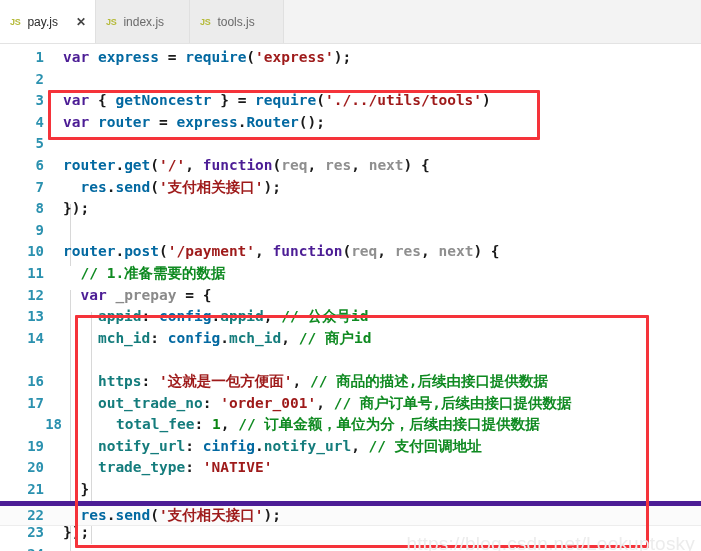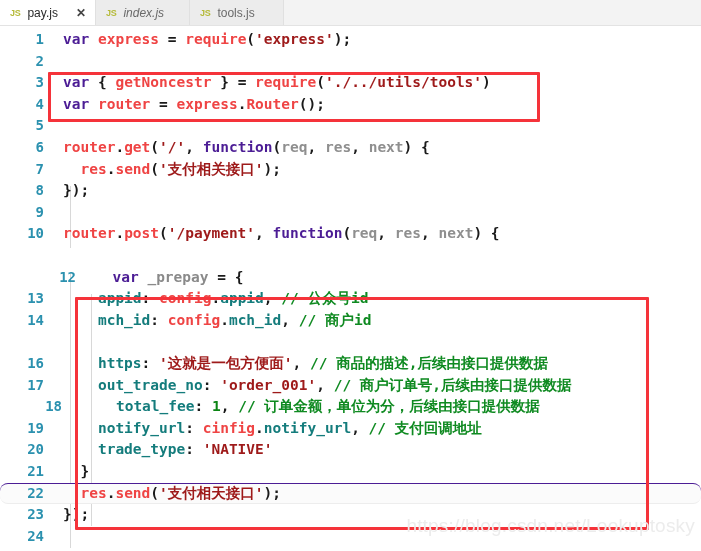--- a/index.html
+++ b/index.html
@@ -11,21 +11,21 @@
   body {
     width: 701px;
     height: 551px;
     overflow: hidden;
     font-family: "DejaVu Sans Mono", "Liberation Mono", monospace;
     position: relative;
   }
 
   
   #tabbar {
-    height: 26px;
+    height: 44px;
     background: #7f1d1d;
     border-bottom: 1px solid #e3e3e3;
     display: flex;
     align-items: stretch;
     box-sizing: border-box;
     position: relative;
     z-index: 5;
   }
   .tab {
     display: flex;
@@ -51,21 +51,20 @@
     font-size: 9px;
     font-weight: bold;
     color: #b5ba39;
     margin-right: 7px;
     letter-spacing: -0.3px;
   }
   .tab .tablabel {
     flex: 1 1 auto;
   }
   .tab.preview .tablabel {
-    font-style: italic;
   }
   .tab .closebtn {
     font-family: "Liberation Sans", sans-serif;
     font-size: 12px;
     font-weight: bold;
     color: #444;
     margin-left: 18px;
     line-height: 1;
   }
   #tabbar-filler {
@@ -87,25 +86,24 @@
   .row {
     position: relative;
     height: 21.6px;
     line-height: 21.6px;
     white-space: pre;
     font-size: 14.5px;
     font-weight: bold;
   }
   .row.current {
     background: #fbfbfb;
-    border-top: 1px solid #4c1d95;
+    border-top: 5px solid #4c1d95;
     border-bottom: 1px solid #ededed;
     height: 19.6px;
     line-height: 19.6px;
-    border-radius: 8px;
   }
   .lineno {
     position: absolute;
     left: 0;
     width: 44px;
     text-align: right;
     color: #2b91af;
     font-size: 14px;
     font-weight: bold;
     font-family: "DejaVu Sans Mono", "Liberation Mono", monospace;
@@ -120,21 +118,21 @@
   
   .guide {
     position: absolute;
     width: 1px;
     background: #d8d8d8;
     z-index: 0;
   }
 
   
   .kw   { color: #4c1d95; }        
-  .fn   { color: #ef4444; }        
+  .fn   { color: #0369a1; }        
   .plain{ color: #1a1a1a; }
   .str  { color: #9e1a1a; }        
   .num  { color: #0b8413; }        
   .com  { color: #0f8a21; }        
   .prop { color: #147c7c; }        
   .param{ color: #8f8f8f; }        
   .var2 { color: #8a8a8a; }        
   .punc { color: #1a1a1a; }
 
   
@@ -188,21 +186,22 @@
       <div class="row" style="position: absolute; left: 0px; right: 0px; top: 3px;"><span class="lineno">1</span><span class="codetext"><span class="kw">var</span><span class="plain"> </span><span class="fn">express</span><span class="plain"> = </span><span class="fn">require</span><span class="punc">(</span><span class="str">'express'</span><span class="punc">);</span></span></div>
       <div class="row" style="position: absolute; left: 0px; right: 0px; top: 24.6px;"><span class="lineno">2</span></div>
       <div class="row" style="position: absolute; left: 0px; right: 0px; top: 46.2px;"><span class="lineno">3</span><span class="codetext"><span class="kw">var</span><span class="punc"> { </span><span class="fn">getNoncestr</span><span class="punc"> } = </span><span class="fn">require</span><span class="punc">(</span><span class="str">'./../utils/tools'</span><span class="punc">)</span></span></div>
       <div class="row" style="position: absolute; left: 0px; right: 0px; top: 67.8px;"><span class="lineno">4</span><span class="codetext"><span class="kw">var</span><span class="plain"> </span><span class="fn">router</span><span class="plain"> = </span><span class="fn">express</span><span class="punc">.</span><span class="fn">Router</span><span class="punc">();</span></span></div>
       <div class="row" style="position: absolute; left: 0px; right: 0px; top: 89.4px;"><span class="lineno">5</span><span class="codetext"></span></div>
       <div class="row" style="position: absolute; left: 0px; right: 0px; top: 111px;"><span class="lineno">6</span><span class="codetext"><span class="fn">router</span><span class="punc">.</span><span class="fn">get</span><span class="punc">(</span><span class="str">'/'</span><span class="punc">, </span><span class="kw">function</span><span class="punc">(</span><span class="param">req</span><span class="punc">, </span><span class="param">res</span><span class="punc">, </span><span class="param">next</span><span class="punc">) {</span></span></div>
       <div class="row" style="position: absolute; left: 0px; right: 0px; top: 132.6px;"><span class="lineno">7</span><span class="codetext"><span class="plain">  </span><span class="fn">res</span><span class="punc">.</span><span class="fn">send</span><span class="punc">(</span><span class="str">'支付相关接口'</span><span class="punc">);</span></span></div>
       <div class="row" style="position: absolute; left: 0px; right: 0px; top: 154.2px;"><span class="lineno">8</span><span class="codetext"><span class="punc">});</span></span></div>
       <div class="row" style="position: absolute; left: 0px; right: 0px; top: 175.8px;"><span class="lineno">9</span><span class="codetext"></span></div>
       <div class="row" style="position: absolute; left: 0px; right: 0px; top: 197.4px;"><span class="lineno">10</span><span class="codetext"><span class="fn">router</span><span class="punc">.</span><span class="fn">post</span><span class="punc">(</span><span class="str">'/payment'</span><span class="punc">, </span><span class="kw">function</span><span class="punc">(</span><span class="param">req</span><span class="punc">, </span><span class="param">res</span><span class="punc">, </span><span class="param">next</span><span class="punc">) {</span></span></div>
-      <div class="row" style="position: absolute; left: 0px; right: 0px; top: 240.6px; margin-left: 32px;"><span class="lineno">12</span><span class="codetext"><span class="plain">  </span><span class="kw">var</span><span class="plain"> </span><span class="var2">_prepay</span><span class="punc"> = {</span></span></div>
+      <div class="row" style="position: absolute; left: 0px; right: 0px; top: 219px;"><span class="lineno">11</span><span class="codetext"><span class="plain">  </span><span class="com">// 1.准备需要的数据</span></span></div>
+      <div class="row" style="position: absolute; left: 0px; right: 0px; top: 240.6px;"><span class="lineno">12</span><span class="codetext"><span class="plain">  </span><span class="kw">var</span><span class="plain"> </span><span class="var2">_prepay</span><span class="punc"> = {</span></span></div>
       <div class="row" style="position: absolute; left: 0px; right: 0px; top: 262.2px;"><span class="lineno">13</span><span class="codetext"><span class="plain">    </span><span class="prop">appid</span><span class="punc">: </span><span class="fn">config</span><span class="punc">.</span><span class="prop">appid</span><span class="punc">, </span><span class="com">// 公众号id</span></span></div>
       <div class="row" style="position: absolute; left: 0px; right: 0px; top: 283.8px;"><span class="lineno">14</span><span class="codetext"><span class="plain">    </span><span class="prop">mch_id</span><span class="punc">: </span><span class="fn">config</span><span class="punc">.</span><span class="prop">mch_id</span><span class="punc">, </span><span class="com">// 商户id</span></span></div>
       <div class="row" style="position: absolute; left: 0px; right: 0px; top: 327px;"><span class="lineno">16</span><span class="codetext"><span class="plain">    </span><span class="prop">https</span><span class="punc">: </span><span class="str">'这就是一包方便面'</span><span class="punc">, </span><span class="com">// 商品的描述,后续由接口提供数据</span></span></div>
       <div class="row" style="position: absolute; left: 0px; right: 0px; top: 348.6px; padding-left: 25px;"><span class="lineno">17</span><span class="codetext"><span class="plain">    </span><span class="prop">out_trade_no</span><span class="punc">: </span><span class="str">'order_001'</span><span class="punc">, </span><span class="com">// 商户订单号,后续由接口提供数据</span></span></div>
       <div class="row" style="position: absolute; left: 0px; right: 16px; top: 370.2px; margin-left: 18px;"><span class="lineno">18</span><span class="codetext"><span class="plain">    </span><span class="prop">total_fee</span><span class="punc">: </span><span class="num">1</span><span class="punc">, </span><span class="com">// 订单金额，单位为分，后续由接口提供数据</span></span></div>
       <div class="row" style="position: absolute; left: 0px; right: 0px; top: 391.8px;"><span class="lineno">19</span><span class="codetext"><span class="plain">    </span><span class="prop">notify_url</span><span class="punc">: </span><span class="fn">cinfig</span><span class="punc">.</span><span class="prop">notify_url</span><span class="punc">, </span><span class="com">// 支付回调地址</span></span></div>
       <div class="row" style="position: absolute; left: 0px; right: 0px; top: 413.4px;"><span class="lineno">20</span><span class="codetext"><span class="plain">    </span><span class="prop">trade_type</span><span class="punc">: </span><span class="str">'NATIVE'</span></span></div>
       <div class="row" style="position: absolute; left: 0px; right: 0px; top: 435px;"><span class="lineno">21</span><span class="codetext"><span class="punc">  }</span></span></div>
       <div class="row current" style="position: absolute; left: 0px; right: 0px; top: 456.6px;"><span class="lineno">22</span><span class="codetext"><span class="plain">  </span><span class="fn">res</span><span class="punc">.</span><span class="fn">send</span><span class="punc">(</span><span class="str">'支付相天接口'</span><span class="punc">);</span></span></div>
       <div class="row" style="position: absolute; left: 0px; right: 0px; top: 478.2px;"><span class="lineno">23</span><span class="codetext"><span class="punc">});</span></span></div>

